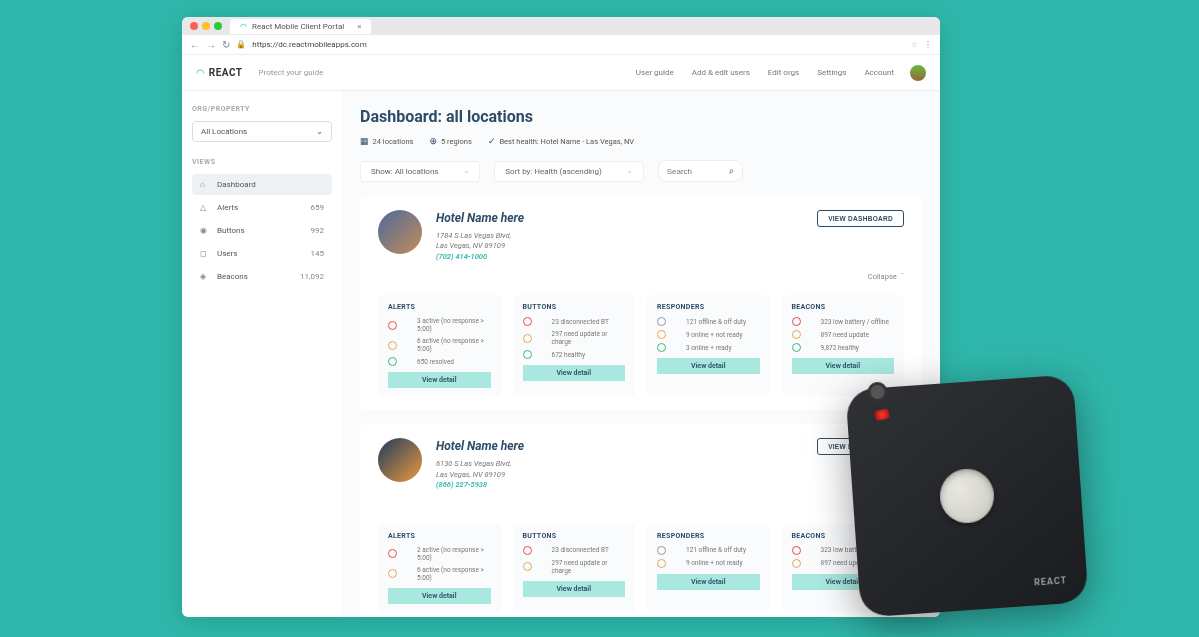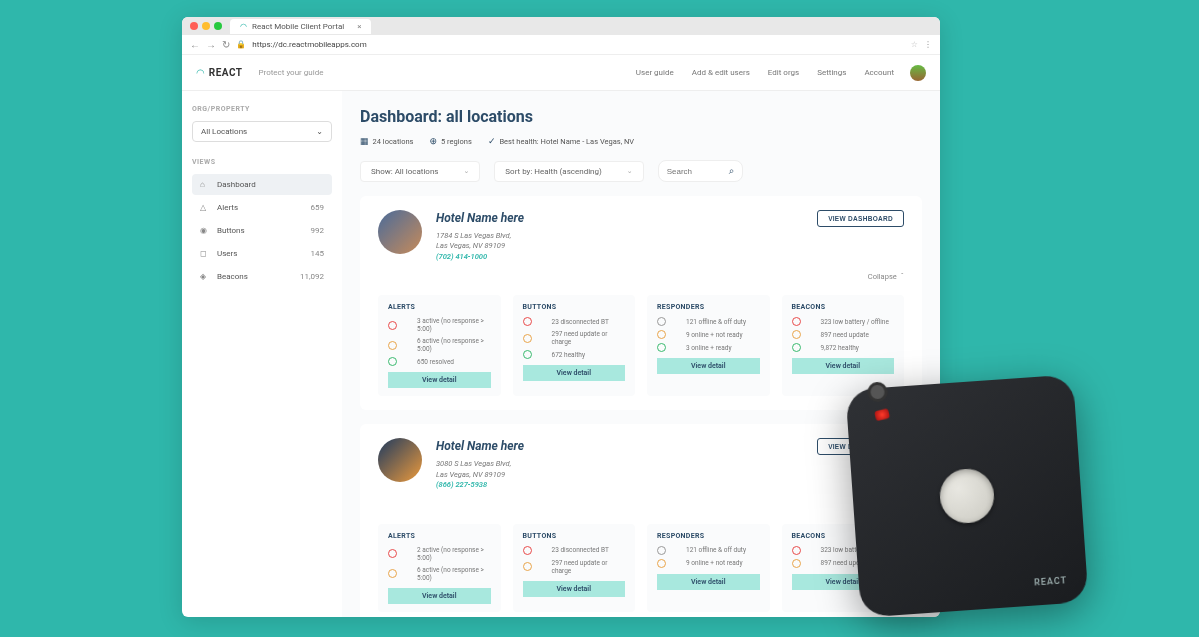--- a/index.html
+++ b/index.html
@@ -258,21 +258,21 @@
                 </div>
                 <div class="vbtn">View detail</div>
               </div>
             </div>
   </div>
           <div class="card">
     <div class="cardhead">
       <div class="thumb thumb2"></div>
       <div class="cardinfo">
         <div class="name">Hotel Name here</div>
-        <div>3080 S Las Vegas Blvd,</div>
+        <div>6130 S Las Vegas Blvd,</div>
         <div>Las Vegas, NV 89109</div>
         <div class="phone">(866) 227-5938</div>
       </div>
       <button class="viewdash">VIEW DASHBOARD</button>
     </div>
     <div class="collapse">Collapse &nbsp;ˆ</div>
     <div class="metrics">
               <div class="metric">
                 <div class="mtitle">ALERTS</div>
                 <div class="row">

